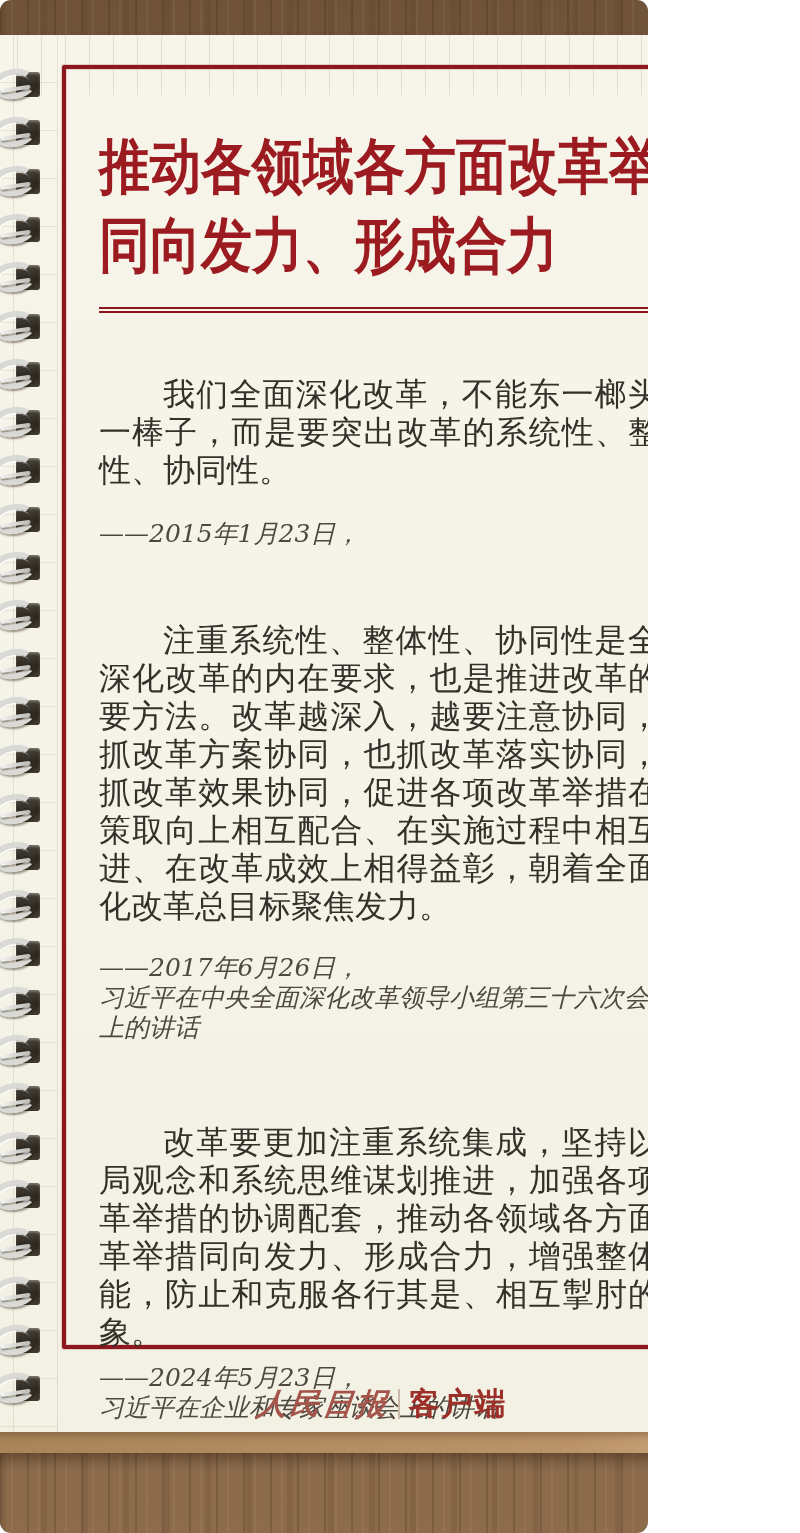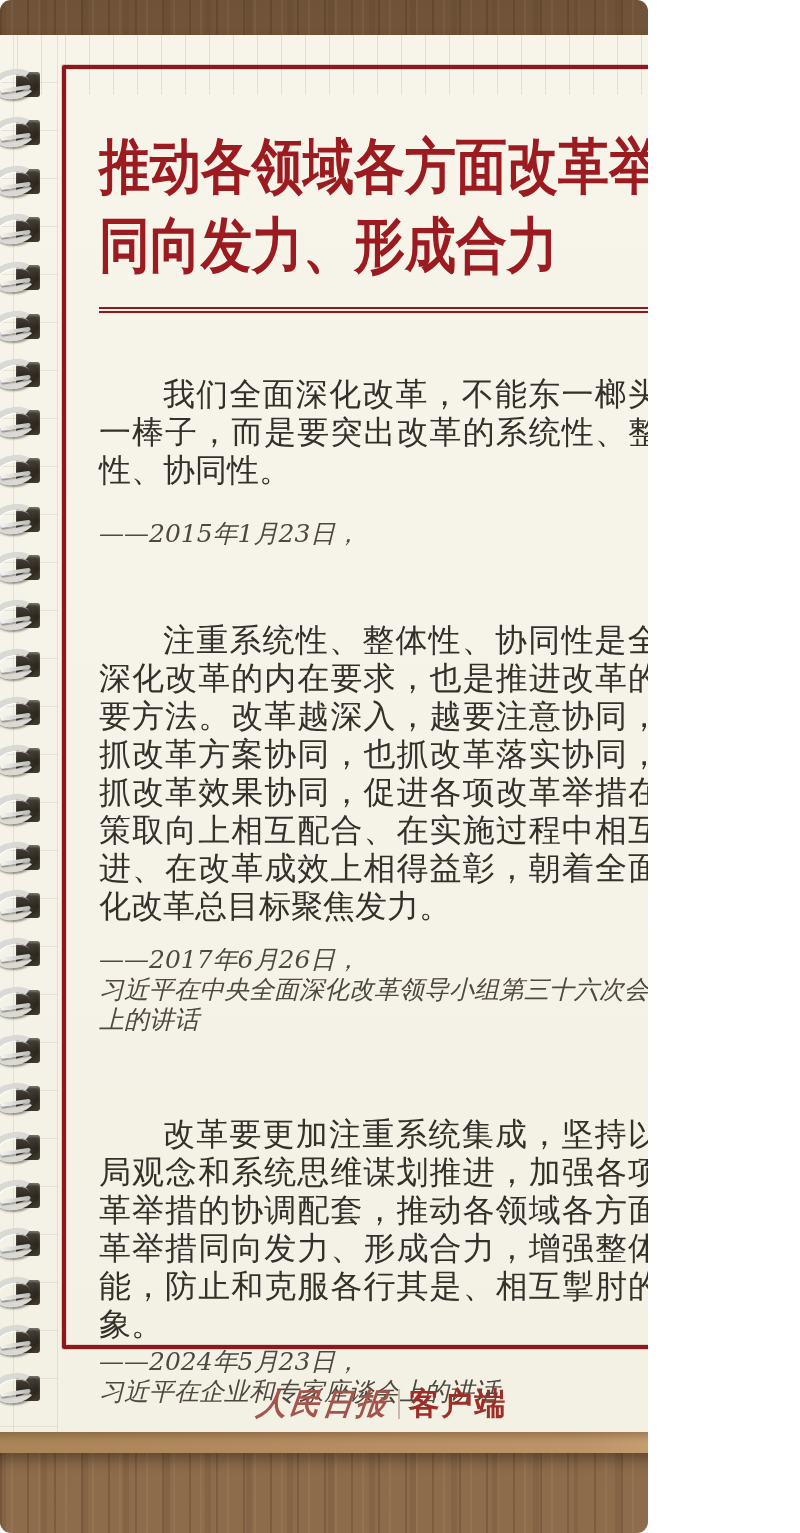--- a/index.html
+++ b/index.html
@@ -48,22 +48,22 @@
   .quote{color:#34302a;font-size:32px;line-height:38px;text-align:justify;
     text-justify:inter-ideograph;margin:0;}
   .quote .qtext{text-indent:2em;display:block;}
   .q1{margin-top:62px;}
   .q2{margin-top:72px;}
   .q3{margin-top:80px;}
 
   .attr{padding-right:8px;color:#4e4840;font-style:italic;
     font-size:25px;line-height:30px;}
   .a1{margin-top:30px;}
-  .a2{margin-top:20px;}
-  .a3{margin-top:4px;}
+  .a2{margin-top:28px;}
+  .a3{margin-top:12px;}
 
   
   .brand{position:absolute;left:0;right:-26px;top:1348px;display:flex;
     align-items:center;justify-content:center;gap:9px;}
   .brand-script{font-size:30px;font-weight:bold;font-style:italic;color:#a5544b;
     letter-spacing:3px;transform:skewX(-6deg);}
   .brand-divider{width:2px;height:30px;background:#ccb7aa;}
   .brand-suffix{font-size:31px;font-weight:bold;color:#9d2e28;letter-spacing:2px;
     font-style:normal;}
 

